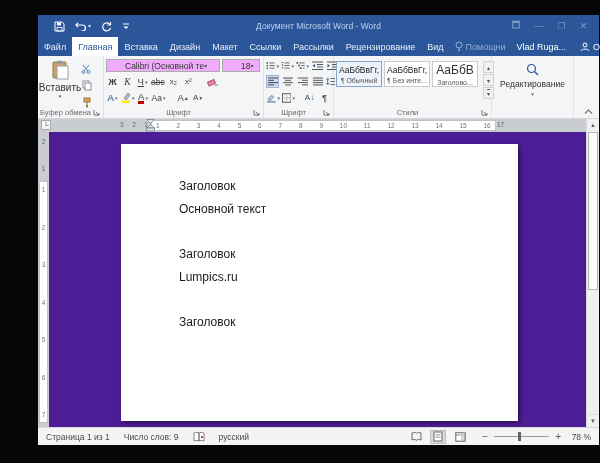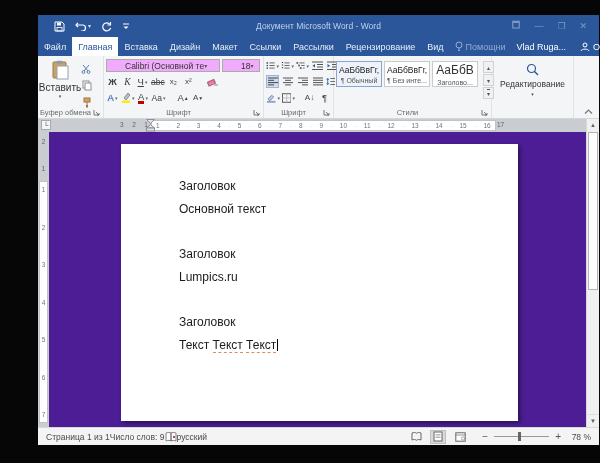--- a/index.html
+++ b/index.html
@@ -84,21 +84,21 @@
 
   
   .scrollbar{position:absolute;right:0;top:0;bottom:0;width:13px;background:#f0f0f0;border-left:1px solid #d9d9d9;box-sizing:border-box;}
   .sarrow{position:absolute;left:0;right:0;height:12px;display:flex;align-items:center;justify-content:center;font-size:6px;color:#606060;background:#f0f0f0;}
   .sarrow.up{top:0;}
   .sarrow.down{bottom:0;border-top:1px solid #e0e0e0;}
   .sthumb{position:absolute;left:1px;right:1px;top:13px;height:158px;background:#fdfdfd;border:1px solid #b5b5b5;box-sizing:border-box;}
 
   
   .statusbar{height:17px;background:#f4f4f4;border-top:1px solid #d8d8d8;display:flex;align-items:center;
-             font-size:8.5px;color:#4a4a4a;padding:0 8px;flex:0 0 auto;}
+             font-size:8.5px;color:#4a4a4a;padding:0 8px;flex:0 0 auto;gap:14px;}
   .sb-right{margin-left:auto;display:flex;align-items:center;gap:6px;}
   .viewbtn{width:16px;height:14px;display:flex;align-items:center;justify-content:center;}
   .viewbtn.selected{background:#dadada;border:1px solid #c0c0c0;box-sizing:border-box;}
   .ztrack{width:55px;height:1px;background:#9a9a9a;position:relative;}
   .zthumb{position:absolute;left:24px;top:-4px;width:3px;height:9px;background:#666;}
   .zbtn{font-size:10px;color:#555;line-height:1;}
   svg{display:block;}
 </style>
 </head>
 <body>
@@ -509,21 +509,20 @@
                 <span>7</span>
               </div>
           </div>
         </div>
         <div class="page" id="page">
             <div class="par">Заголовок</div>
             <div class="par sec">Основной текст</div>
             <div class="par">Заголовок</div>
             <div class="par sec">Lumpics.ru</div>
             <div class="par">Заголовок</div>
-            <div class="par"><span>Текст </span><span class="err">Текст</span><span> </span><span class="err">Текст</span><span class="cursorbar"></span></div>
           </div>
       </div>
 
       <div class="scrollbar">
         <span class="sarrow up">▲</span>
         <span class="sthumb"></span>
         <span class="sarrow down">▼</span>
       </div>
     </div>
 

